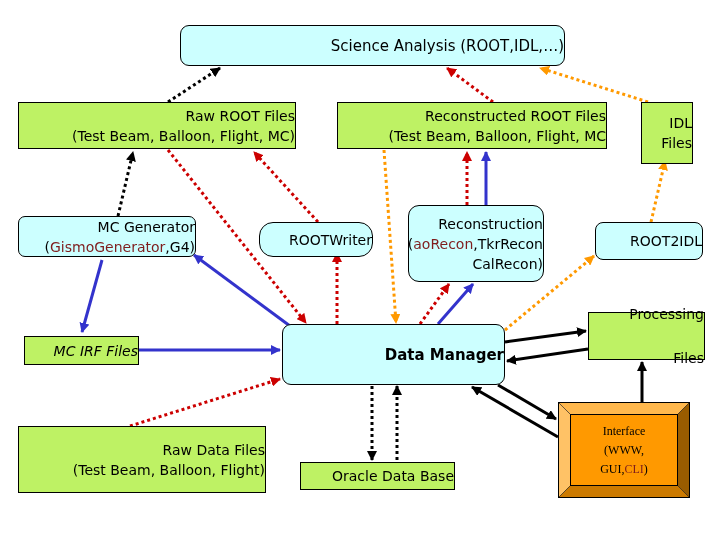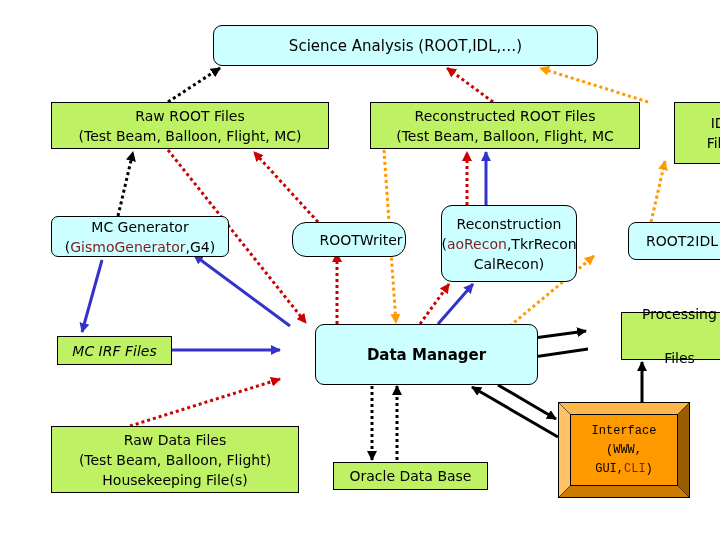--- a/index.html
+++ b/index.html
@@ -1,30 +1,30 @@
 <!DOCTYPE html>
 <html><head>
 <meta charset="utf-8">
 <style>
   html, body { margin: 0; padding: 0; background: #ffffff; }
   body { width: 720px; height: 540px; position: relative; overflow: hidden;
          font-family: "DejaVu Sans", sans-serif; }
   #diagram { position: absolute; left: 0; top: 0; width: 720px; height: 540px; }
   .node { position: absolute; box-sizing: border-box; border: 1px solid #000;
-          display: flex; flex-direction: column; align-items: center; justify-content: center;
-          text-align: center; font-size: 14px; line-height: 20px; color: #000; white-space: nowrap; margin-left: 33px; }
+          display: flex; flex-direction: column; align-items: flex-end; justify-content: center;
+          text-align: center; font-size: 14px; line-height: 20px; color: #000; white-space: nowrap; }
   .file { background: #bef264; }
   .proc { background: #ccffff; border-radius: 9px; }
   .blue { color: #7f1d1d; }
   .bold { font-weight: bold; font-size: 15px; }
   #interface { position: absolute; left: 558px; top: 402px; width: 132px; height: 96px; }
   #interface .inner { position: absolute; left: 12px; top: 12px; right: 12px; bottom: 12px;
           background: #ff9900; border: 1px solid #000; box-sizing: border-box;
           display: flex; flex-direction: column; align-items: center; justify-content: center;
-          font-family: Liberation Mono, monospace; font-size: 12px; line-height: 19px; color: #000; }
+          font-family: Liberation Serif, serif; font-size: 12px; line-height: 19px; color: #000; }
   .row { display: block; }
 </style>
 </head>
 <body>
 
 <svg id="diagram" width="720" height="540" viewBox="0 0 720 540">
   <defs>
     <marker id="ah-black" markerWidth="10" markerHeight="10" refX="9" refY="5" orient="auto" markerUnits="userSpaceOnUse">
       <path d="M0,0 L10,5 L0,10 z" fill="#000"></path>
     </marker>
@@ -133,18 +133,17 @@
   <div class="inner">
     <span class="row">Interface</span>
     <span class="row">(WWW,</span>
     <span class="row"><span>GUI,</span><span class="blue">CLI</span><span>)</span></span>
   </div>
 </div>
 
 <div class="node file" style="left:18px;top:426px;width:248px;height:67px;">
   <span class="row">Raw Data Files</span>
   <span class="row">(Test Beam, Balloon, Flight)</span>
-  <span class="row">Housekeeping File(s)</span>
 </div>
 
 <div class="node file" style="left:300px;top:462px;width:155px;height:28px;">
   <span>Oracle Data Base</span>
 </div>
 
 </body></html>

